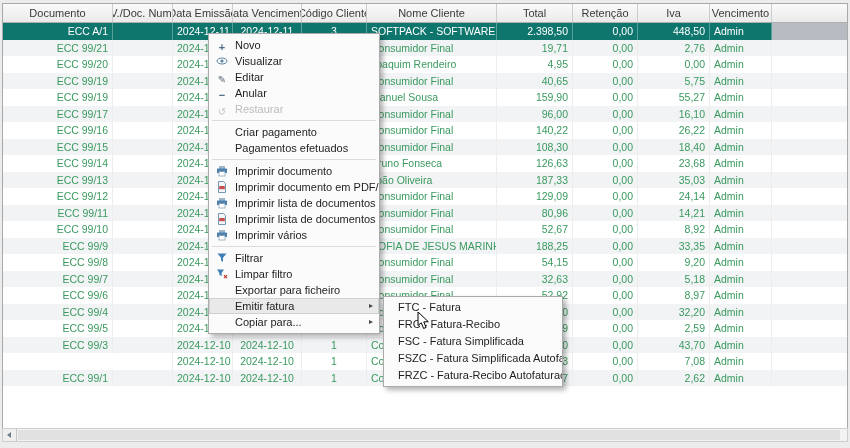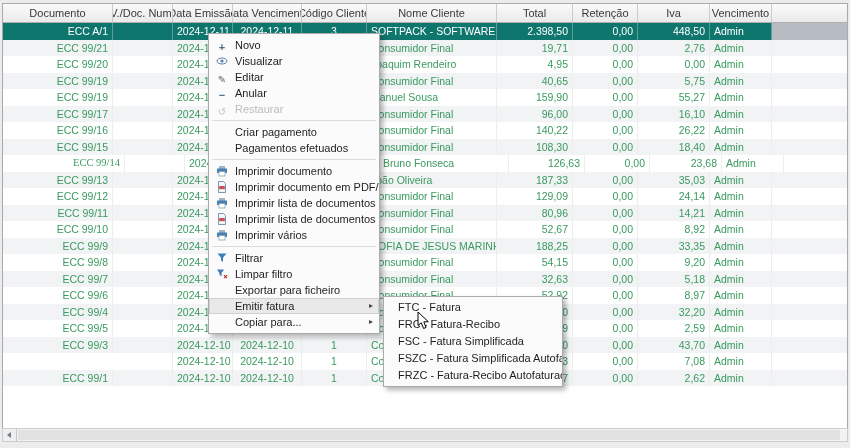--- a/index.html
+++ b/index.html
@@ -147,21 +147,21 @@
           <div class="c a-c" style="width: 69px;">2024-12-10</div>
           <div class="c a-c" style="width: 65px;">1</div>
           <div class="c a-l" style="width: 130px;">Consumidor Final</div>
           <div class="c a-r" style="width: 76px;">108,30</div>
           <div class="c a-r" style="width: 65px;">0,00</div>
           <div class="c a-r" style="width: 72px;">18,40</div>
           <div class="c a-l" style="width: 62px;">Admin</div>
           <div class="c a-l filler"></div>
         </div>
         <div class="row">
-          <div class="c a-r" style="width: 122px; font-family: Liberation Serif, serif;">ECC 99/14</div>
+          <div class="c a-r" style="width: 110px;">ECC 99/14</div>
           <div class="c a-l" style="width: 60px;"></div>
           <div class="c a-c" style="width: 60px;">2024-12-10 ...</div>
           <div class="c a-c" style="width: 69px;">2024-12-10</div>
           <div class="c a-c" style="width: 65px;">1</div>
           <div class="c a-l" style="width: 130px;">Bruno Fonseca</div>
           <div class="c a-r" style="width: 76px;">126,63</div>
           <div class="c a-r" style="width: 65px;">0,00</div>
           <div class="c a-r" style="width: 72px;">23,68</div>
           <div class="c a-l" style="width: 62px;">Admin</div>
           <div class="c a-l filler"></div>

